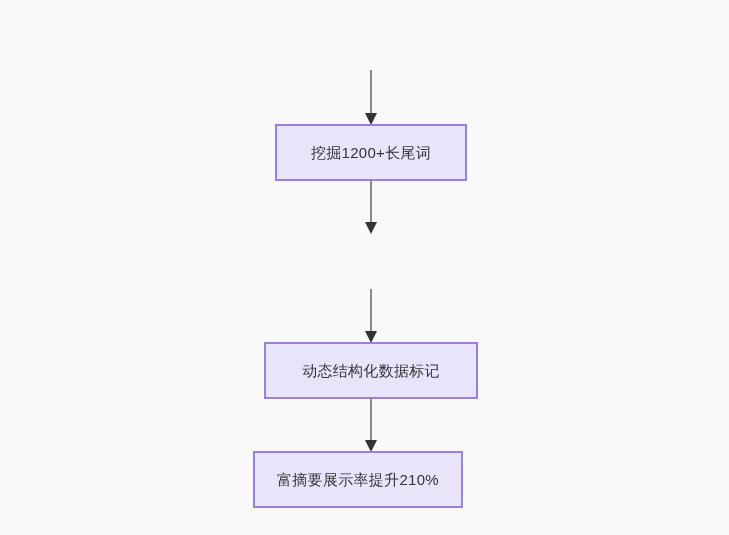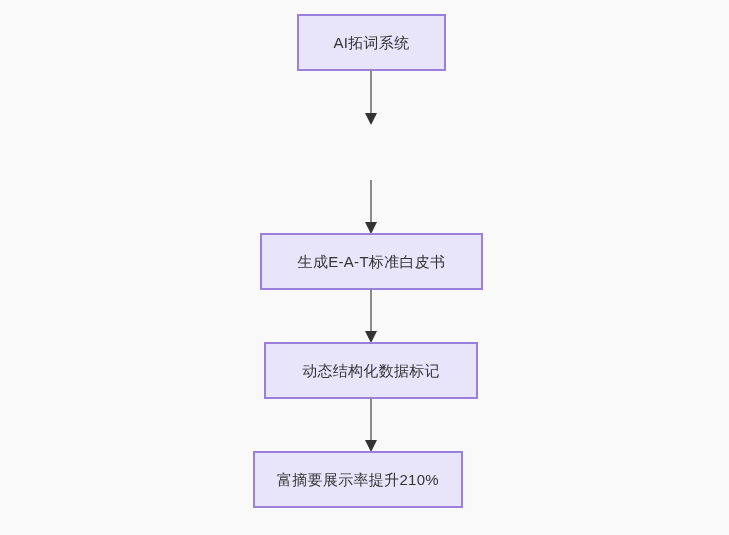--- a/index.html
+++ b/index.html
@@ -62,42 +62,39 @@
   #connector-0 { left: 361px; top: 70px;  height: 55px; }
   #connector-1 { left: 361px; top: 180px; height: 54px; }
   #connector-2 { left: 361px; top: 289px; height: 54px; }
   #connector-3 { left: 361px; top: 398px; height: 54px; }
 </style>
 </head>
 <body>
 
 <div id="flowchart-canvas">
 
-  <div class="flow-node" id="node-0">
-    <span class="flow-node-label">AI拓词系统</span>
-  </div>
 
   <div class="flow-connector" id="connector-0">
     <svg width="20" height="55" viewBox="0 0 20 55" xmlns="http://www.w3.org/2000/svg">
       <line x1="10" y1="0" x2="10" y2="46" stroke="#8a8a8a" stroke-width="2"></line>
       <polygon points="10,55 4,43 16,43" fill="#333333"></polygon>
     </svg>
   </div>
 
+  <div class="flow-node" id="node-1">
+    <span class="flow-node-label">挖掘1200+长尾词</span>
+  </div>
 
   <div class="flow-connector" id="connector-1">
     <svg width="20" height="54" viewBox="0 0 20 54" xmlns="http://www.w3.org/2000/svg">
       <line x1="10" y1="0" x2="10" y2="45" stroke="#8a8a8a" stroke-width="2"></line>
       <polygon points="10,54 4,42 16,42" fill="#333333"></polygon>
     </svg>
   </div>
 
-  <div class="flow-node" id="node-2">
-    <span class="flow-node-label">生成E-A-T标准白皮书</span>
-  </div>
 
   <div class="flow-connector" id="connector-2">
     <svg width="20" height="54" viewBox="0 0 20 54" xmlns="http://www.w3.org/2000/svg">
       <line x1="10" y1="0" x2="10" y2="45" stroke="#8a8a8a" stroke-width="2"></line>
       <polygon points="10,54 4,42 16,42" fill="#333333"></polygon>
     </svg>
   </div>
 
   <div class="flow-node" id="node-3">
     <span class="flow-node-label">动态结构化数据标记</span>

